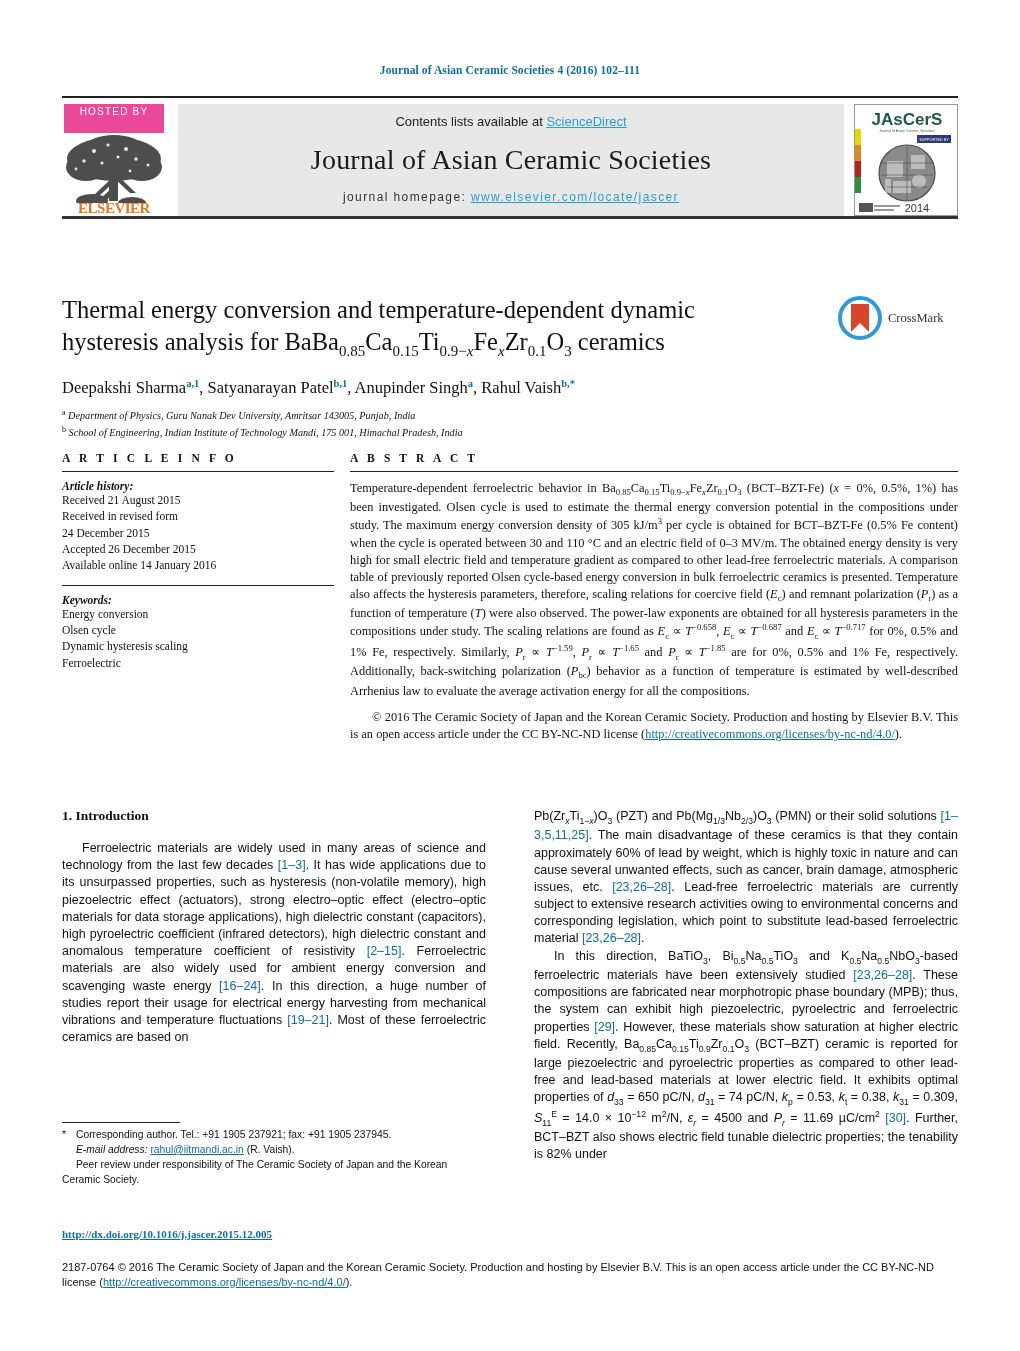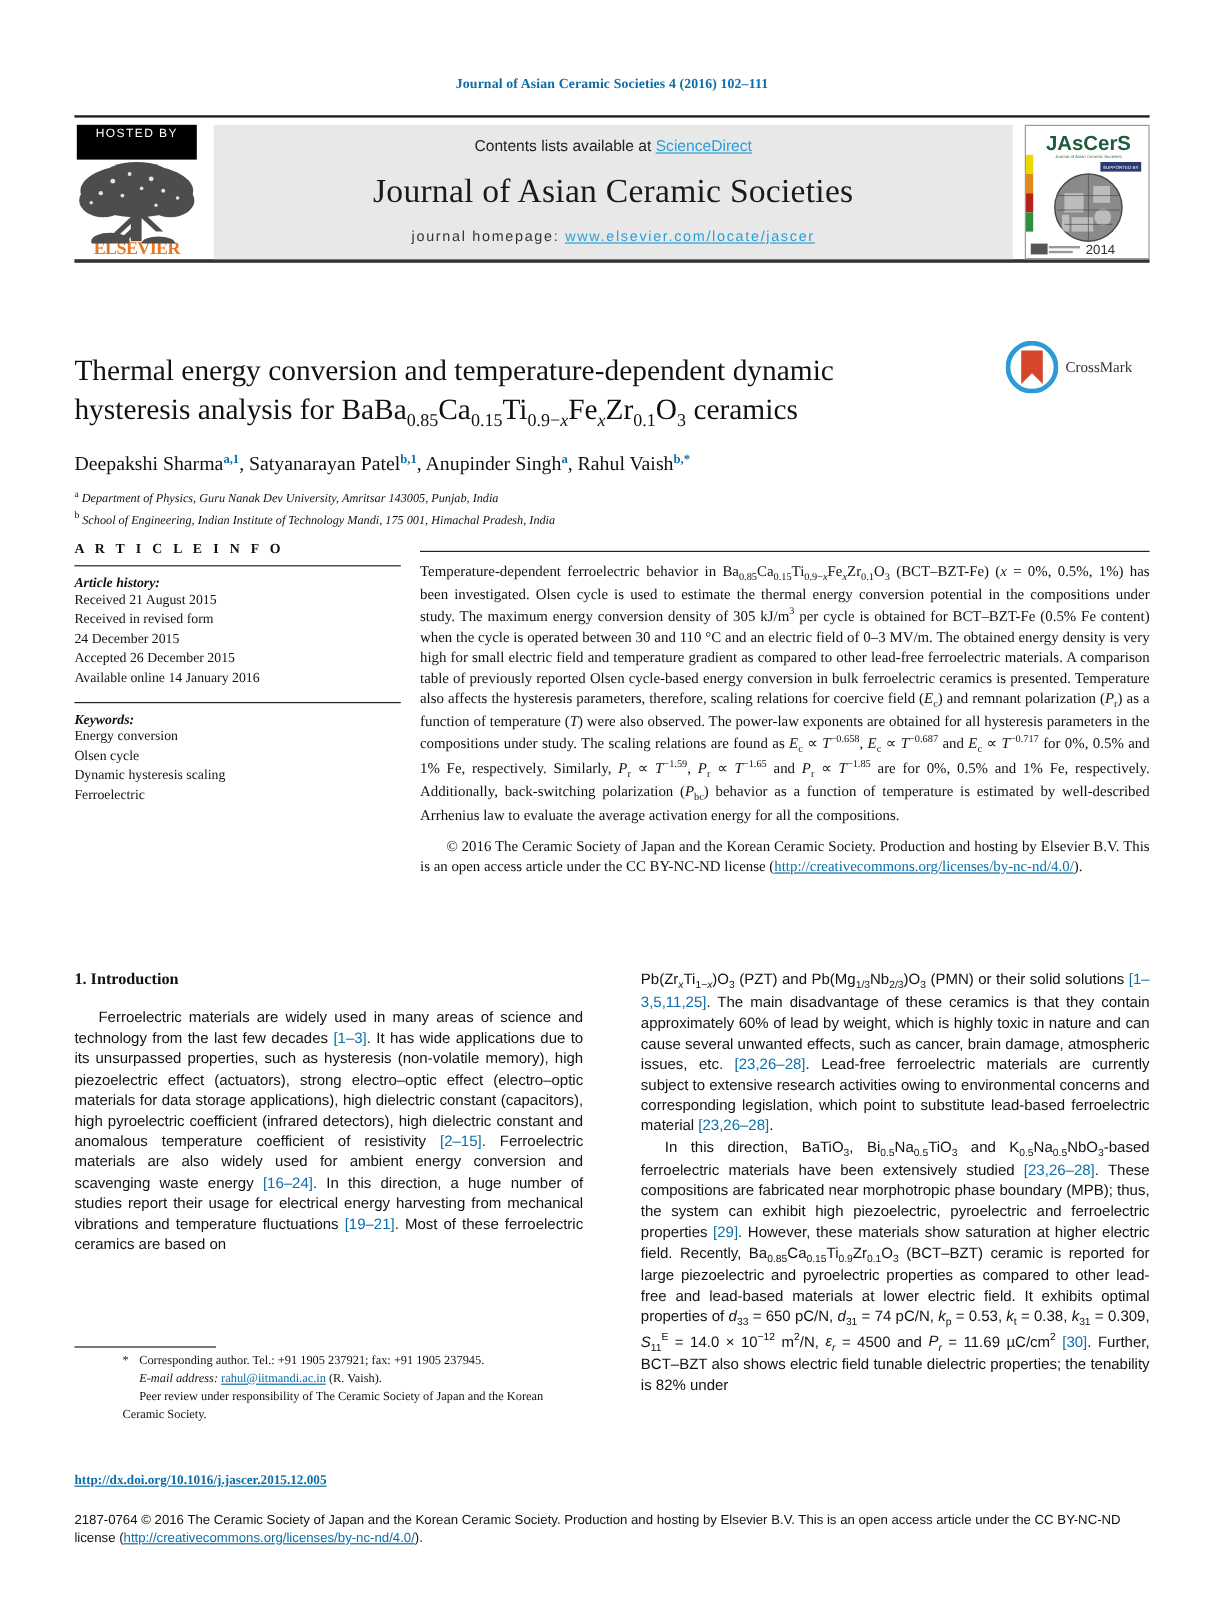--- a/index.html
+++ b/index.html
@@ -61,21 +61,21 @@
     width: 104px;
     flex: 0 0 104px;
     display: flex;
     flex-direction: column;
     align-items: center;
     justify-content: flex-start;
   }
   .hosted-by-bar {
     width: 100px;
     height: 32px;
-    background: #000000;
+    background: #ec4899;
     color: #ffffff;
     font-family: "Liberation Sans", sans-serif;
     font-size: 10px;
     letter-spacing: 1.2px;
     text-align: center;
     line-height: 15px;
     font-weight: 400;
   }
   .elsevier-tree {
     width: 100px;
@@ -148,21 +148,21 @@
   .paper-title {
     font-family: "Liberation Serif", serif;
     font-size: 24.5px;
     line-height: 1.28;
     color: #111;
     width: 700px;
     font-weight: 400;
   }
   .crossmark {
     position: absolute;
-    right: 0px; top: 4px;
+    right: 0px; top: 16px;
     width: 120px;
     height: 48px;
     display: flex;
     align-items: center;
     gap: 6px;
   }
   .crossmark-label {
     font-family: "Liberation Serif", serif;
     font-size: 12.5px;
     color: #333;
@@ -281,25 +281,24 @@
     position: absolute;
     left: 62px; top: 1122px;
     width: 424px;
   }
   .fn-rule {
     border-top: 1px solid #222;
     width: 118px;
     margin-bottom: 5px;
   }
   .fn-line {
-    font-family: Liberation Serif, serif;
+    font-family: Liberation Sans, sans-serif;
     font-size: 10.3px;
     line-height: 1.45;
     color: #111;
-    margin-left: 40px;
   }
   .fn-line .mark { display:inline-block; width: 14px; }
   .fn-indent { padding-left: 14px; display:block; }
   .fn-em { font-style: italic; }
   .fn-link { color: #0b6ea8; }
 
   
   .page-footer {
     position: absolute;
     left: 62px; top: 1228px;
@@ -450,20 +449,21 @@
       <div class="info-line">Available online 14 January 2016</div>
       <div class="hr-thin-short"></div>
       <div class="info-label">Keywords:</div>
       <div class="info-line">Energy conversion</div>
       <div class="info-line">Olsen cycle</div>
       <div class="info-line">Dynamic hysteresis scaling</div>
       <div class="info-line">Ferroelectric</div>
     </div>
 
     <div class="col-abstract">
+      <div class="sec-head">A B S T R A C T</div>
       <div class="hr-thin"></div>
       <div class="abstract-body">Temperature-dependent ferroelectric behavior in Ba<sub>0.85</sub>Ca<sub>0.15</sub>Ti<sub>0.9−<i>x</i></sub>Fe<sub><i>x</i></sub>Zr<sub>0.1</sub>O<sub>3</sub> (BCT–BZT-Fe) (<i>x</i>&nbsp;=&nbsp;0%, 0.5%, 1%) has been investigated. Olsen cycle is used to estimate the thermal energy conversion potential in the compositions under study. The maximum energy conversion density of 305&nbsp;kJ/m<sup>3</sup> per cycle is obtained for BCT–BZT-Fe (0.5% Fe content) when the cycle is operated between 30 and 110&nbsp;°C and an electric field of 0–3&nbsp;MV/m. The obtained energy density is very high for small electric field and temperature gradient as compared to other lead-free ferroelectric materials. A comparison table of previously reported Olsen cycle-based energy conversion in bulk ferroelectric ceramics is presented. Temperature also affects the hysteresis parameters, therefore, scaling relations for coercive field (<i>E</i><sub>c</sub>) and remnant polarization (<i>P</i><sub>r</sub>) as a function of temperature (<i>T</i>) were also observed. The power-law exponents are obtained for all hysteresis parameters in the compositions under study. The scaling relations are found as <i>E</i><sub>c</sub>&nbsp;∝&nbsp;<i>T</i><sup>−0.658</sup>, <i>E</i><sub>c</sub>&nbsp;∝&nbsp;<i>T</i><sup>−0.687</sup> and <i>E</i><sub>c</sub>&nbsp;∝&nbsp;<i>T</i><sup>−0.717</sup> for 0%, 0.5% and 1% Fe, respectively. Similarly, <i>P</i><sub>r</sub>&nbsp;∝&nbsp;<i>T</i><sup>−1.59</sup>, <i>P</i><sub>r</sub>&nbsp;∝&nbsp;<i>T</i><sup>−1.65</sup> and <i>P</i><sub>r</sub>&nbsp;∝&nbsp;<i>T</i><sup>−1.85</sup> are for 0%, 0.5% and 1% Fe, respectively. Additionally, back-switching polarization (<i>P</i><sub>bc</sub>) behavior as a function of temperature is estimated by well-described Arrhenius law to evaluate the average activation energy for all the compositions.</div>
       <div class="copyright"><span>© 2016 The Ceramic Society of Japan and the Korean Ceramic Society. Production and hosting by Elsevier B.V. This is an open access article under the CC BY-NC-ND license (</span><a class="lic-link" href="#">http://creativecommons.org/licenses/by-nc-nd/4.0/</a><span>).</span></div>
     </div>
   </div>
 
   <div class="body-cols">
 
     <div class="bodycol left">
       <div class="h1">1.  Introduction</div>

